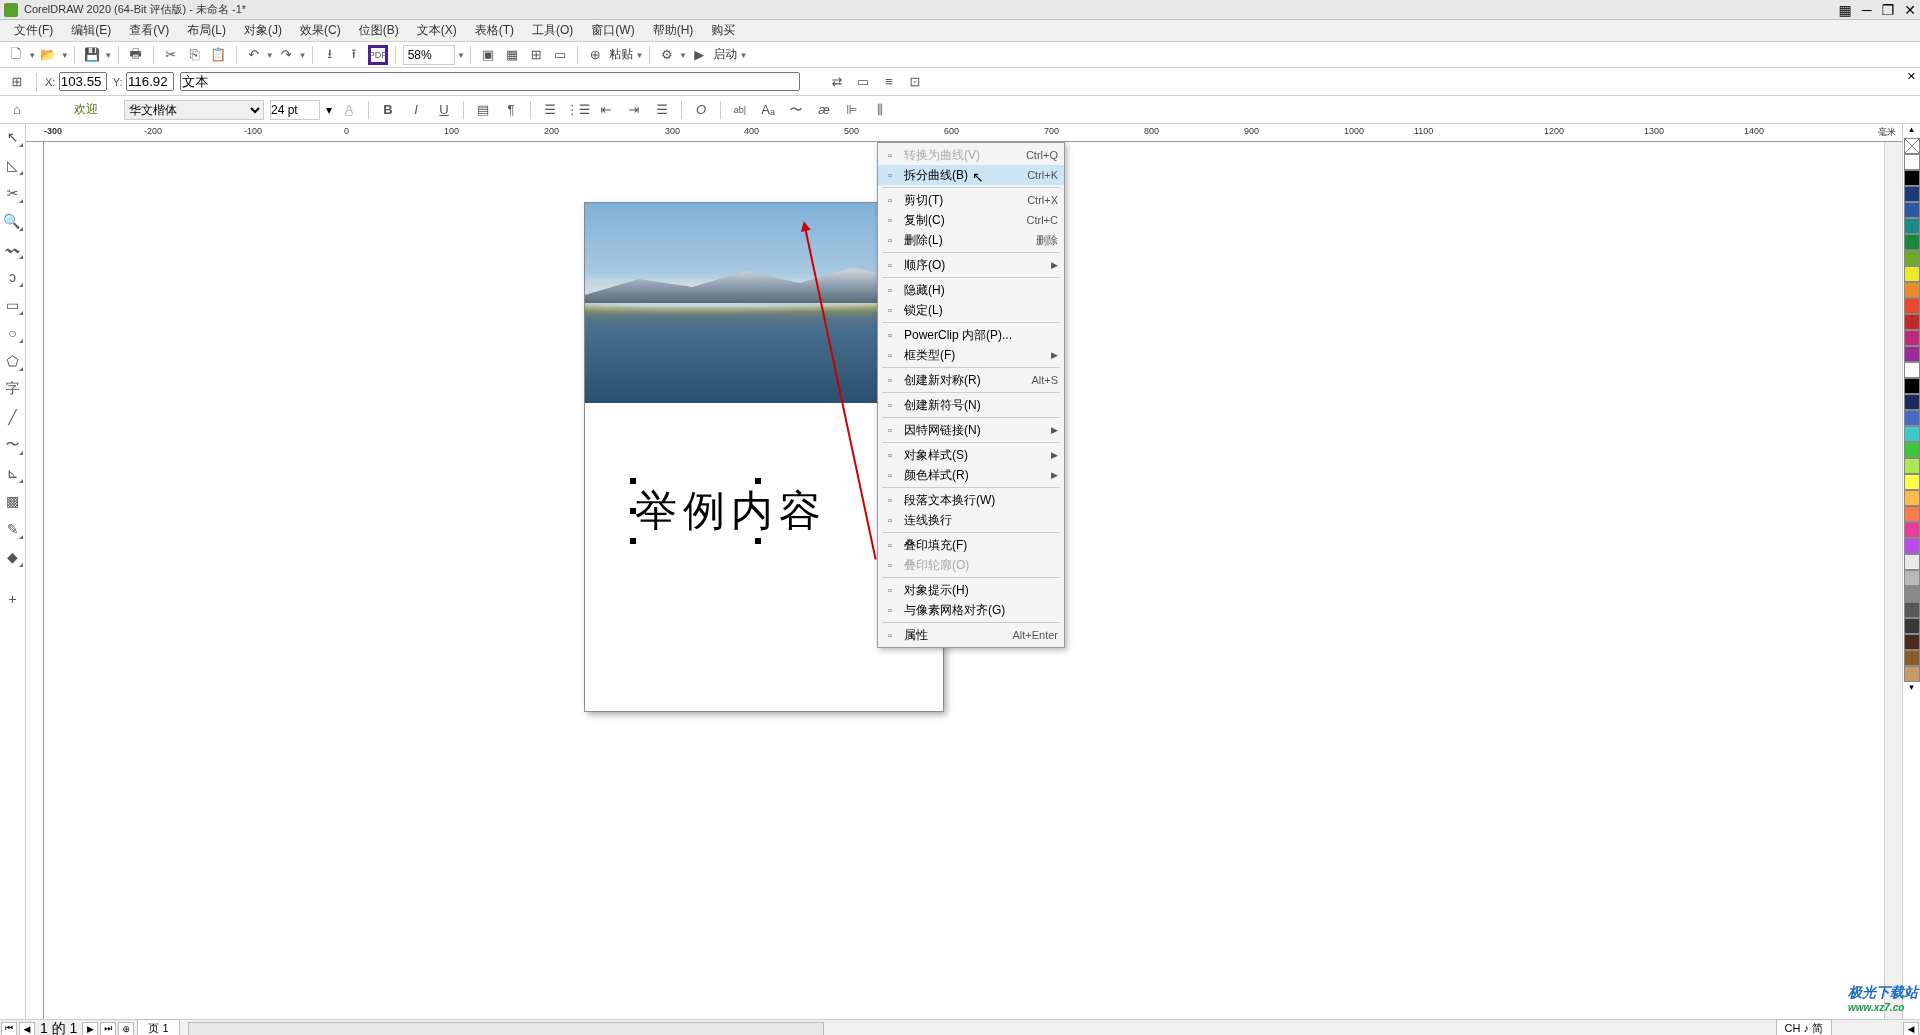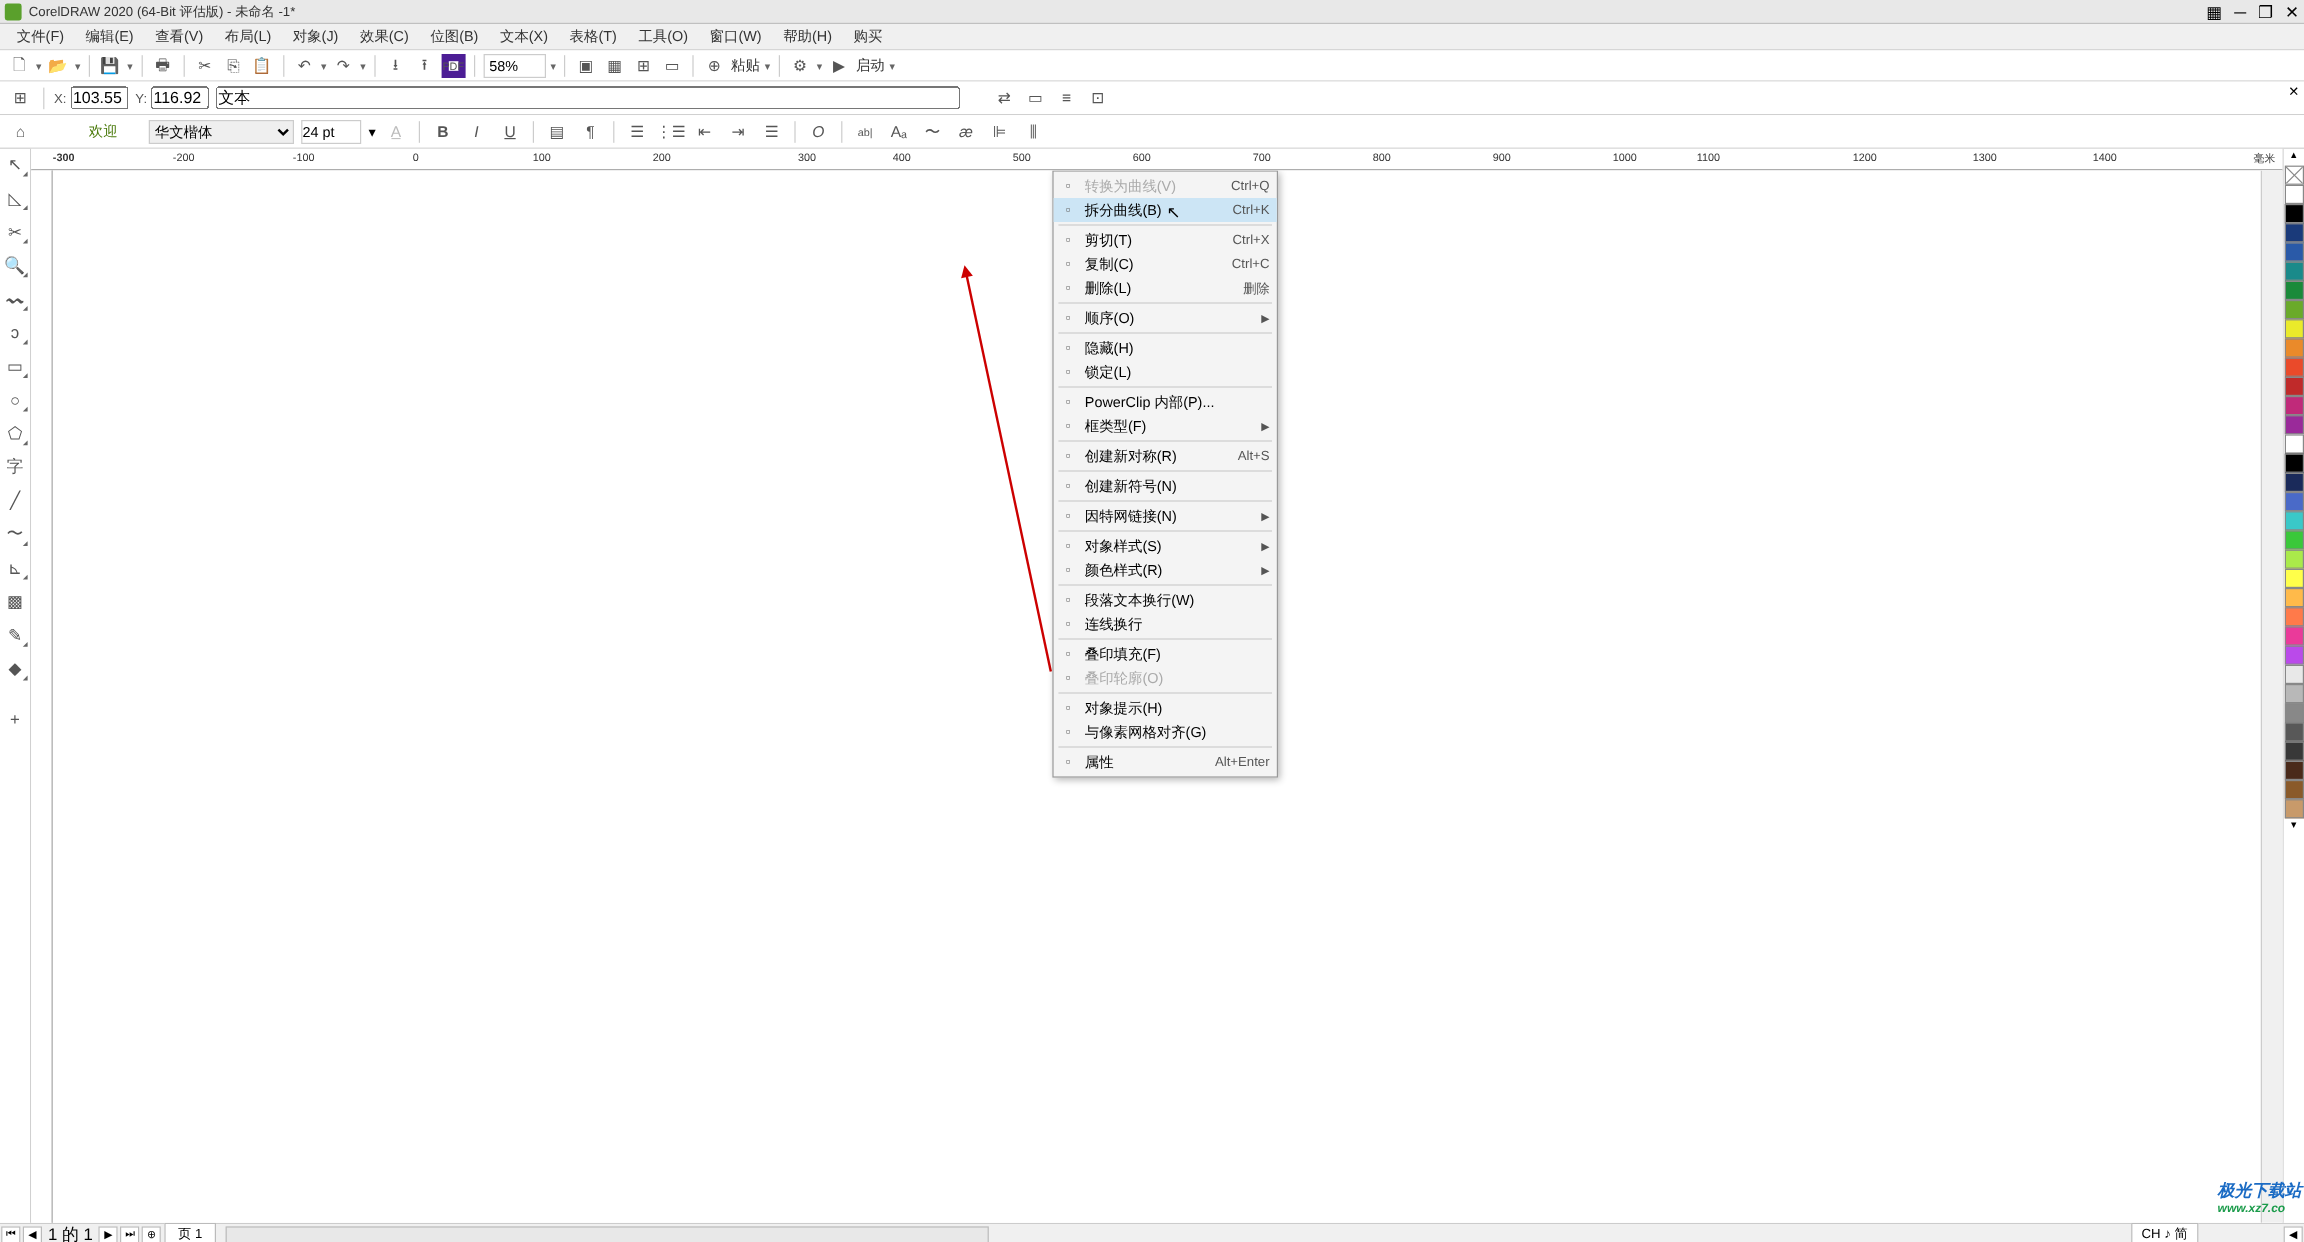--- a/index.html
+++ b/index.html
@@ -22,21 +22,21 @@
 .toolbar1 .drop { font-size: 9px; color: #666; }
 .toolbar1 select, .toolbar1 input { height: 20px; font-size: 12px; border: 1px solid #ccc; padding: 0 4px; }
 .toolbar1 .zoom { width: 52px; }
 .toolbar1 .pastelabel { font-size: 12px; color: #333; }
 
 
 .propbar { height: 28px; background: #fff; display: flex; align-items: center; padding: 0 6px; gap: 6px; border-bottom: 1px solid #d0d0d0; position: relative; }
 .propbar .lbl { font-size: 11px; color: #555; }
 .propbar .xy input { width: 48px; }
 .propbar .obj input { width: 200px; }
-.propbar .font select { width: 121px; height: 20px; font-size: 12px; border: 1px solid #ccc; }
+.propbar .font select { width: 140px; height: 20px; font-size: 12px; border: 1px solid #ccc; }
 .propbar .fsize { width: 50px; height: 20px; border: 1px solid #ccc; font-size: 12px; }
 .propbar .tbtn { width: 22px; height: 20px; display: flex; align-items: center; justify-content: center; font-size: 13px; color: #555; cursor: pointer; }
 .propbar .sep { width: 1px; height: 18px; background: #ccc; margin: 0 2px; }
 .propbar .closebtn { position: absolute; right: 4px; top: 2px; font-size: 11px; cursor: pointer; }
 .propbar2 .greet { font-size: 12px; color: #4d7c0f; margin-left: 40px; }
 
 
 .main { display: flex; height: 895px; }
 .toolbox { width: 26px; background: #fff; border-right: 1px solid #d0d0d0; display: flex; flex-direction: column; align-items: center; padding-top: 2px; gap: 6px; }
 .toolbox .tool { width: 22px; height: 22px; display: flex; align-items: center; justify-content: center; font-size: 14px; color: #555; cursor: pointer; position: relative; }
@@ -136,21 +136,21 @@
   <div class="tbtn">⎘</div>
   <div class="tbtn">📋</div>
   <div class="sep"></div>
   <div class="tbtn">↶</div>
     <span class="drop">▾</span>
   <div class="tbtn">↷</div>
     <span class="drop">▾</span>
   <div class="sep"></div>
   <div class="tbtn">⭳</div>
   <div class="tbtn">⭱</div>
-  <div class="tbtn" style="font-size:9px;border:6px solid #4c1d95;padding:1px;">PDF</div>
+  <div class="tbtn" style="font-size:9px;border:3px solid #4c1d95;padding:1px;">PDF</div>
   <div class="sep"></div>
   <input class="zoom" value="58%" style="">
     <span class="drop">▾</span>
   <div class="sep"></div>
   <div class="tbtn">▣</div>
   <div class="tbtn">▦</div>
   <div class="tbtn">⊞</div>
   <div class="tbtn">▭</div>
   <div class="sep"></div>
   <div class="tbtn">⊕</div>
@@ -265,20 +265,35 @@
         <span class="ticklabel" style="left: 1218px;">900</span>
         <span class="ticklabel" style="left: 1318px;">1000</span>
         <span class="ticklabel" style="left: 1388px;">1100</span>
         <span class="ticklabel" style="left: 1518px;">1200</span>
         <span class="ticklabel" style="left: 1618px;">1300</span>
         <span class="ticklabel" style="left: 1718px;">1400</span>
       </div>
     <div class="canvas-area">
       <div class="ruler-v"></div>
       <div class="canvas">
+        <div class="page">
+          <div class="photo">
+            <div class="mountain"></div>
+          </div>
+          <div class="sampletext">举例内容</div>
+
+          <div class="selhandle" style="left:45px;top:275px;"></div>
+          <div class="selhandle" style="left:170px;top:275px;"></div>
+          <div class="selhandle" style="left:295px;top:275px;"></div>
+          <div class="selhandle" style="left:45px;top:305px;"></div>
+          <div class="selhandle" style="left:295px;top:305px;"></div>
+          <div class="selhandle" style="left:45px;top:335px;"></div>
+          <div class="selhandle" style="left:170px;top:335px;"></div>
+          <div class="selhandle" style="left:295px;top:335px;"></div>
+        </div>
         <div class="redarrow"></div>
 
         <div class="ctxmenu" id="ctxmenu">
             <div class="item disabled">
               <span class="micon">▫</span>
               <span class="label">转换为曲线(V)</span>
               <span class="shortcut">Ctrl+Q</span>
             </div>
             <div class="item highlight">
               <span class="micon">▫</span>

